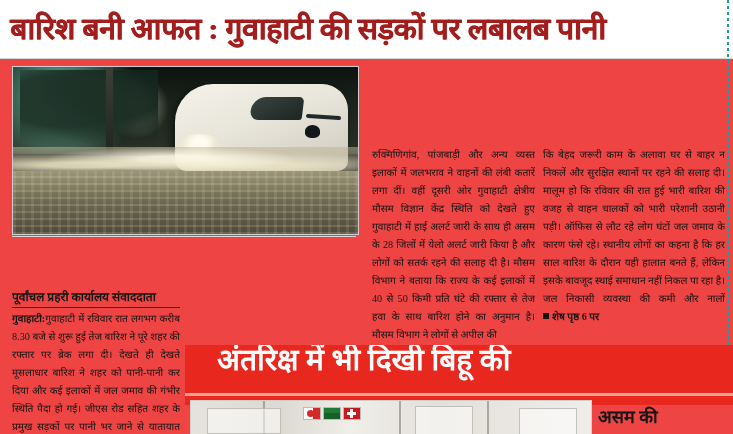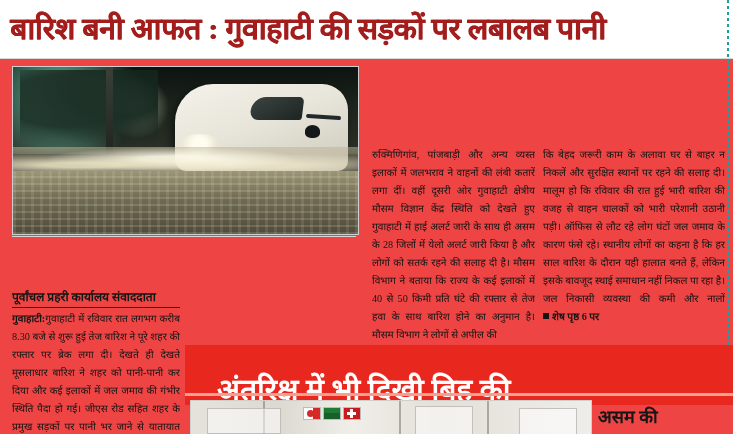--- a/index.html
+++ b/index.html
@@ -136,21 +136,21 @@
 
   .cont-mark{
     font-weight:bold;white-space:nowrap;
   }
   .sq{display:inline-block;width:6px;height:6px;background:#141414;margin-right:3px;vertical-align:1px;}
 
   
   .red-banner{
     position:absolute;left:185px;top:345px;width:548px;height:60px;
     background:#e8281e;
-    display:flex;align-items:flex-end;
+    display:flex;align-items:flex-start;
     overflow:hidden;
   }
   .red-banner .txt{
     color:#ffffff;font-weight:bold;font-size:30px;
     font-family:"Liberation Serif","DejaVu Serif",serif;
     padding-left:32px;white-space:nowrap;line-height:1;
   }
   .banner-underline{
     position:absolute;left:185px;top:393px;width:548px;height:3px;background:#f3a091;
   }

